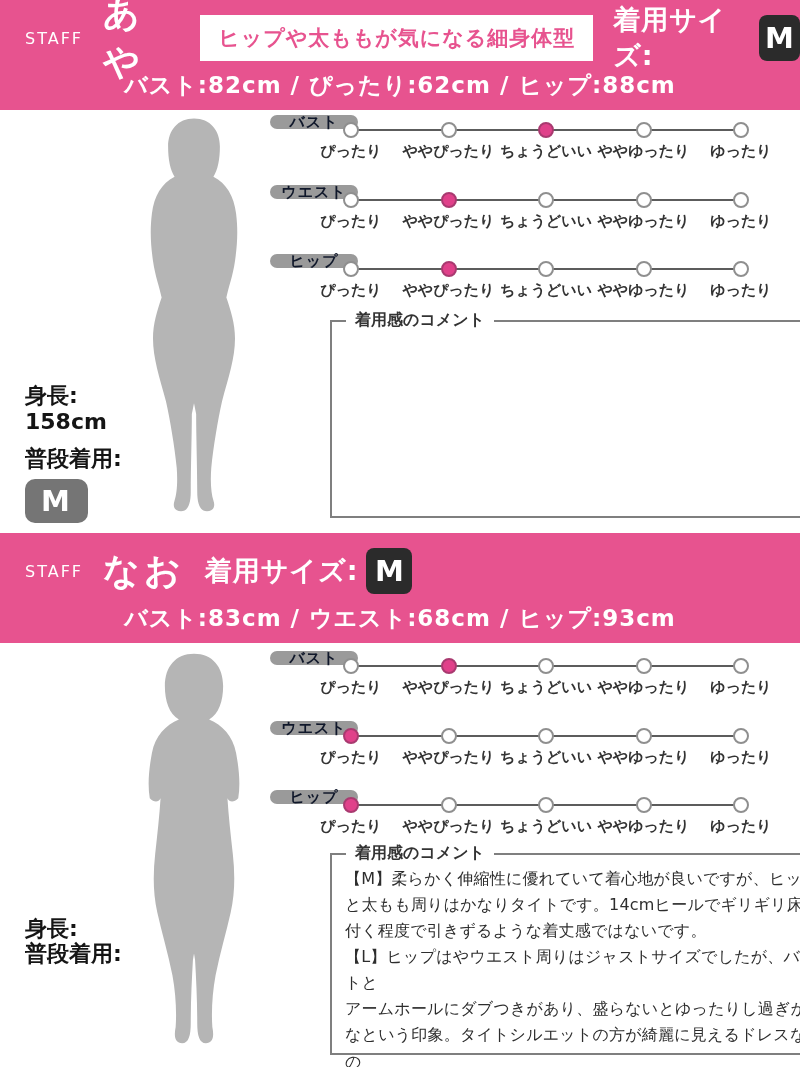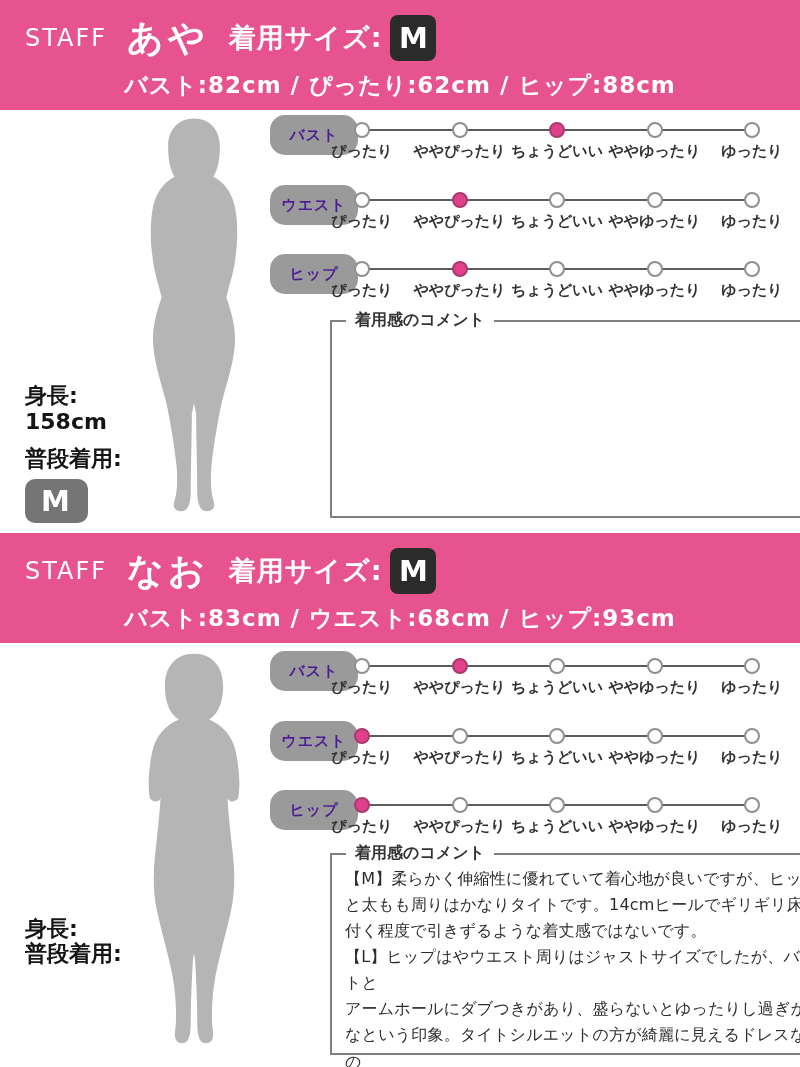--- a/index.html
+++ b/index.html
@@ -2,59 +2,60 @@
 <html><head>
 <meta charset="utf-8">
 <style>
   * { margin:0; padding:0; box-sizing:border-box; }
   html,body { background:#fff; font-family:"DejaVu Sans", sans-serif; }
   #page { position:relative; width:800px; height:1067px; background:#ffffff; overflow:hidden; margin:0 auto; }
 
   .section { position:absolute; left:0; width:800px; height:534px; }
   .hdr { position:absolute; left:0; top:0; width:800px; height:110px; background:#e7538f; }
   .hdr-row1 { position:absolute; top:13px; left:0; width:100%; height:50px; display:flex; align-items:center; }
-  .staff-label { margin-left:25px; color:#fff; font-size:24px; letter-spacing:2px; font-weight:500; }
+  .staff-label { margin-left:25px; color:#fff; font-size:16px; letter-spacing:2px; font-weight:500; }
   .staff-name { margin-left:20px; color:#fff; font-size:36px; font-weight:bold; letter-spacing:4px; }
   .type-box { margin-left:24px; background:#fff; color:#e7538f; font-size:21px; font-weight:bold; padding:9px 18px; letter-spacing:1px; white-space:nowrap; }
   .size-label { margin-left:20px; color:#fff; font-size:27px; font-weight:bold; letter-spacing:1px; }
   .size-badge { margin-left:8px; background:#2b2b2b; color:#fff; font-size:29px; font-weight:bold; width:46px; height:46px; border-radius:8px; display:flex; align-items:center; justify-content:center; }
   .hdr-row2 { position:absolute; top:70px; left:0; width:100%; text-align:center; color:#fff; font-size:23px; font-weight:bold; letter-spacing:1px; }
 
   .silhouette { position:absolute; left:108px; top:112px; width:172px; height:410px; }
   .silhouette svg { width:100%; height:100%; }
   .sil-fill { fill:#b5b5b5; }
 
   .info { position:absolute; left:25px; top:383px; width:160px; color:#151515; }
   .info .lbl { font-size:22px; font-weight:bold; line-height:1.15; }
   .info .val { font-size:22px; font-weight:bold; line-height:1.25; margin-bottom:10px; }
   .usual-badge { display:inline-block; margin-top:8px; background:#757575; color:#fff; font-size:29px; font-weight:bold; padding:5px 16px; border-radius:10px; letter-spacing:2px; }
 
   .ratings { position:absolute; left:270px; top:0; width:525px; height:100%; }
   .rating-row { position:absolute; left:0; width:100%; height:52px; }
-  .pill { position:absolute; left:0; top:0; width:88px; height:40px; background:#9a9a9a; border-radius:15px; color:#4c1d95; font-size:15px; font-weight:bold; display:flex; align-items:center; justify-content:center; letter-spacing:1px; }
-  .scale { position:absolute; left:92px; top:0; width:390px; height:52px; }
+  .pill { position:absolute; left:0; top:0; width:88px; height:14px; background:#9a9a9a; border-radius:15px; color:#0f172a; font-size:15px; font-weight:bold; display:flex; align-items:center; justify-content:center; letter-spacing:1px; }
+  .scale { position:absolute; left:81px; top:0; width:390px; height:52px; }
   .scale::before { content:""; position:absolute; left:0; right:0; top:14px; height:2px; background:#5c5c5c; }
   .dot { position:absolute; top:7px; width:16px; height:16px; border-radius:50%; background:#fff; border:2px solid #8f8f8f; transform:translateX(-50%); }
   .dot.sel { background:#e0418a; border-color:#a93a70; }
   .dot-label { position:absolute; top:27px; transform:translateX(-50%); white-space:nowrap; font-size:15px; font-weight:600; color:#333; }
 
   .comment { position:absolute; left:15px; top:310px; width:508px; height:208px; border:2px solid #7f7f7f; background:#fff;margin-left:45px; }
   .comment legend { margin-left:14px; padding:0 9px; font-size:16px; font-weight:bold; color:#333; }
   .comment .body { padding:2px 13px 8px 13px; font-size:16px; line-height:1.63; color:#2d2d2d; white-space:pre-line; letter-spacing:0.2px; }
 </style>
 </head>
 <body>
 
 <div id="page">
 
   <div class="section" style="top:0;">
     <div class="hdr">
       <div class="hdr-row1">
         <span class="staff-label">STAFF</span>
         <span class="staff-name">あや</span>
+        <span class="type-box">ヒップや太ももが気になる細身体型</span>
         <span class="size-label">着用サイズ:</span>
         <span class="size-badge">M</span>
       </div>
       <div class="hdr-row2">バスト:82cm / ぴったり:62cm / ヒップ:88cm</div>
     </div>
 
     <div class="silhouette">
       <svg viewBox="0 0 140 380">
         <path class="sil-fill" d="M70,6 C55,6 46,17 46,32 C46,44 48,54 52,60 C40,66 33,78 31,94 C29,110 30,124 32,138 C34,152 38,162 40,172 C36,184 32,196 32,210 C32,228 38,246 44,268 C48,286 52,310 54,330 C55,344 54,354 52,360 C50,366 52,370 58,370 C64,370 67,364 67,352 C67,330 68,300 68,280 L70,270 L72,280 C72,300 73,330 73,352 C73,364 76,370 82,370 C88,370 90,366 88,360 C86,354 85,344 86,330 C88,310 92,286 96,268 C102,246 108,228 108,210 C108,196 104,184 100,172 C102,162 106,152 108,138 C110,124 111,110 109,94 C107,78 100,66 88,60 C92,54 94,44 94,32 C94,17 85,6 70,6 Z"></path>
       </svg>

